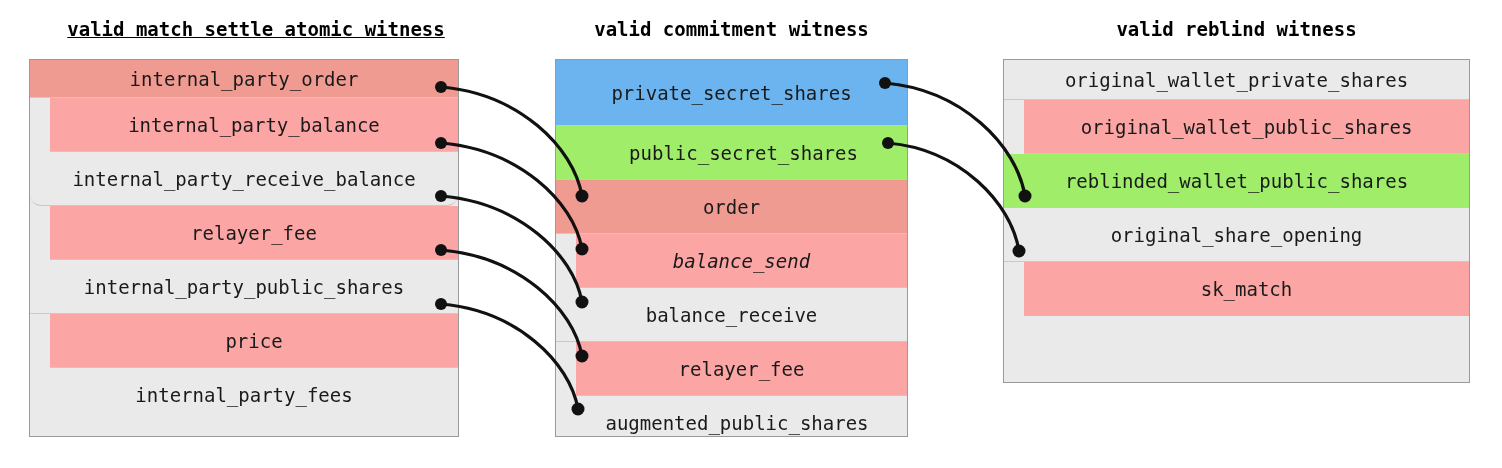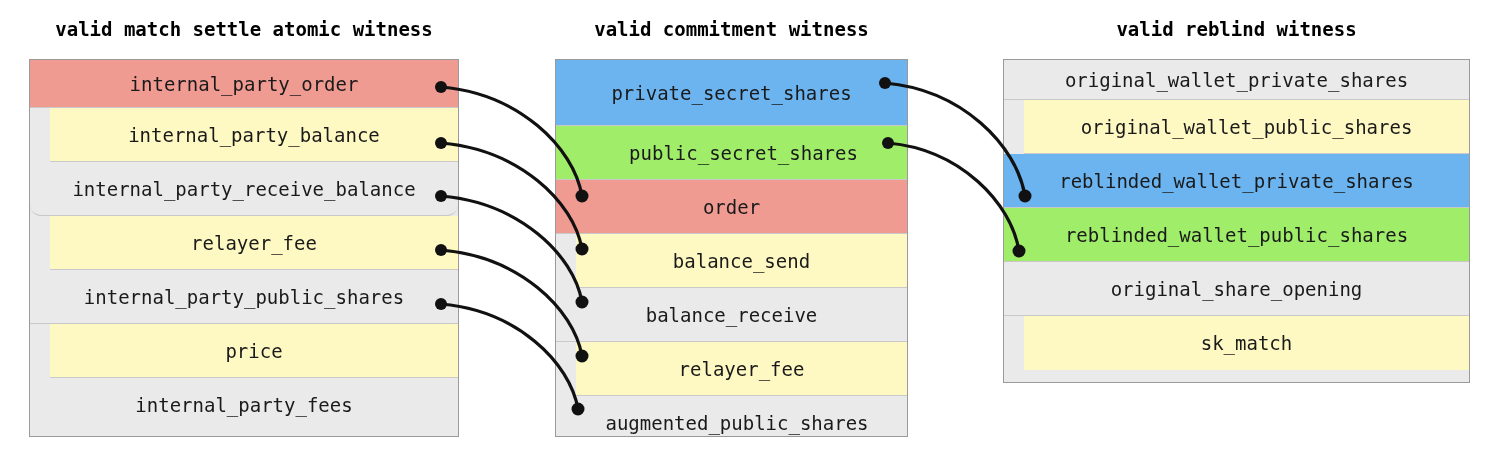--- a/index.html
+++ b/index.html
@@ -38,44 +38,44 @@
     justify-content:center;
     font-family:"DejaVu Sans Mono","Liberation Mono",monospace;
     font-size:19px;
     color:#1a1a1a;
     border-bottom:1px solid #c9c9c9;
     white-space:nowrap;
   }
   .row:last-child{border-bottom:none;}
 
   .bg-light{background:#eaeaea;}
-  .bg-dark{background:#fef9c3;margin-left:20px;}
+  .bg-dark{background:#fca5a5;margin-left:20px;}
   .bg-salmon{background:#f09b92;}
   .bg-blue{background:#6bb4f0;}
   .bg-green{background:#9fed69;}
 
   svg.links{
     position:absolute;left:0;top:0;width:1502px;height:468px;
     pointer-events:none;
   }
   svg.links path{fill:none;stroke:#111111;stroke-width:3.2;stroke-linecap:round;}
   svg.links circle{fill:#111111;}
 </style>
 </head>
 <body>
 
 <div id="stage">
   <div id="titles">
-      <div class="col-title" style="left: 29px; width: 430px;">valid match settle atomic witness</div>
+      <div class="col-title" style="left: 41px; width: 430px; text-decoration: underline;">valid match settle atomic witness</div>
       <div class="col-title" style="left: 555px; width: 353px;">valid commitment witness</div>
       <div class="col-title" style="left: 1003px; width: 467px;">valid reblind witness</div>
     </div>
   <div id="tables">
       <div class="table" style="left: 29px; top: 59px; width: 430px; height: 378px;">
-        <div class="row bg-salmon" style="height: 48px;">
+        <div class="row bg-salmon" style="height: 38px;">
           <span>internal_party_order</span>
         </div>
         <div class="row bg-dark" style="height: 54px;">
           <span>internal_party_balance</span>
         </div>
         <div class="row bg-light" style="height: 54px; border-radius: 11px;">
           <span>internal_party_receive_balance</span>
         </div>
         <div class="row bg-dark" style="height: 54px;">
           <span>relayer_fee</span>
@@ -93,42 +93,39 @@
       <div class="table" style="left: 555px; top: 59px; width: 353px; height: 378px;">
         <div class="row bg-blue" style="height: 66px;">
           <span>private_secret_shares</span>
         </div>
         <div class="row bg-green" style="height: 54px; padding-left: 24px;">
           <span>public_secret_shares</span>
         </div>
         <div class="row bg-salmon" style="height: 54px;">
           <span>order</span>
         </div>
-        <div class="row bg-dark" style="height: 54px;">
+        <div class="row bg-dark" style="height: 54px; font-style: italic;">
           <span>balance_send</span>
         </div>
         <div class="row bg-light" style="height: 54px;">
           <span>balance_receive</span>
         </div>
         <div class="row bg-dark" style="height: 54px;">
           <span>relayer_fee</span>
         </div>
         <div class="row bg-light" style="height: 54px; padding-left: 11px;">
           <span>augmented_public_shares</span>
         </div>
       </div>
       <div class="table" style="left: 1003px; top: 59px; width: 467px; height: 324px;">
         <div class="row bg-light" style="height: 40px;">
           <span>original_wallet_private_shares</span>
         </div>
         <div class="row bg-dark" style="height: 54px;">
           <span>original_wallet_public_shares</span>
-        </div>
-        <div class="row bg-blue" style="height: 54px;">
-          <span>reblinded_wallet_private_shares</span>
         </div>
         <div class="row bg-green" style="height: 54px;">
           <span>reblinded_wallet_public_shares</span>
         </div>
         <div class="row bg-light" style="height: 54px;">
           <span>original_share_opening</span>
         </div>
         <div class="row bg-dark" style="height: 54px;">
           <span>sk_match</span>
         </div>

